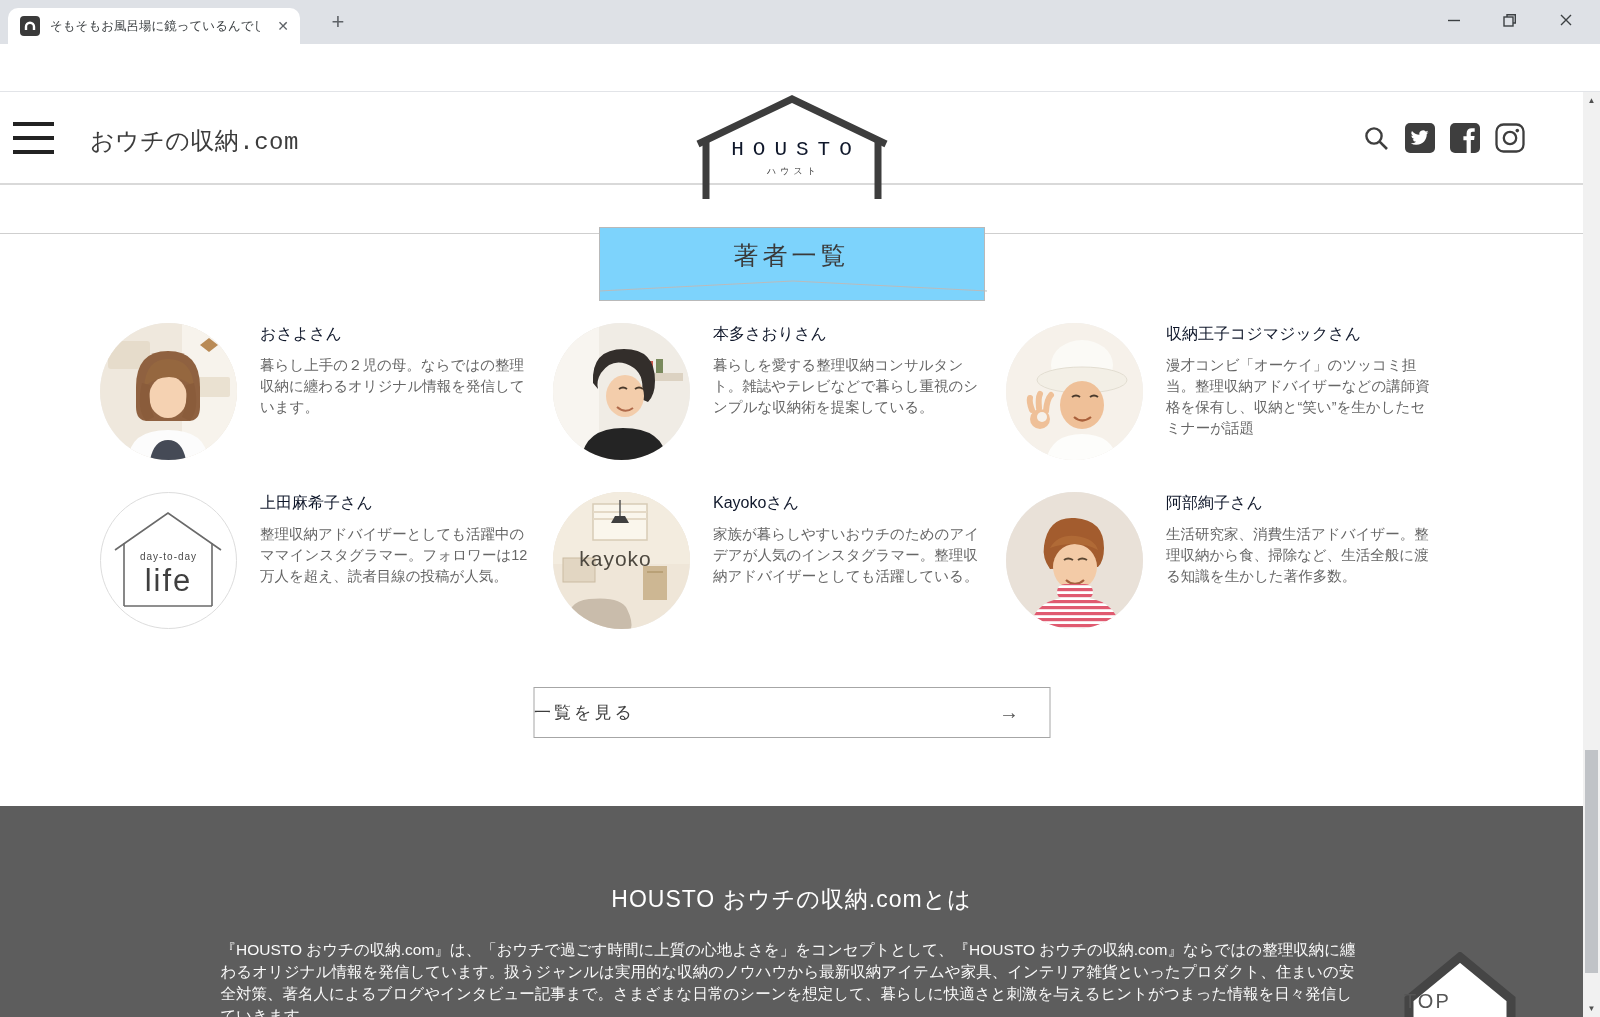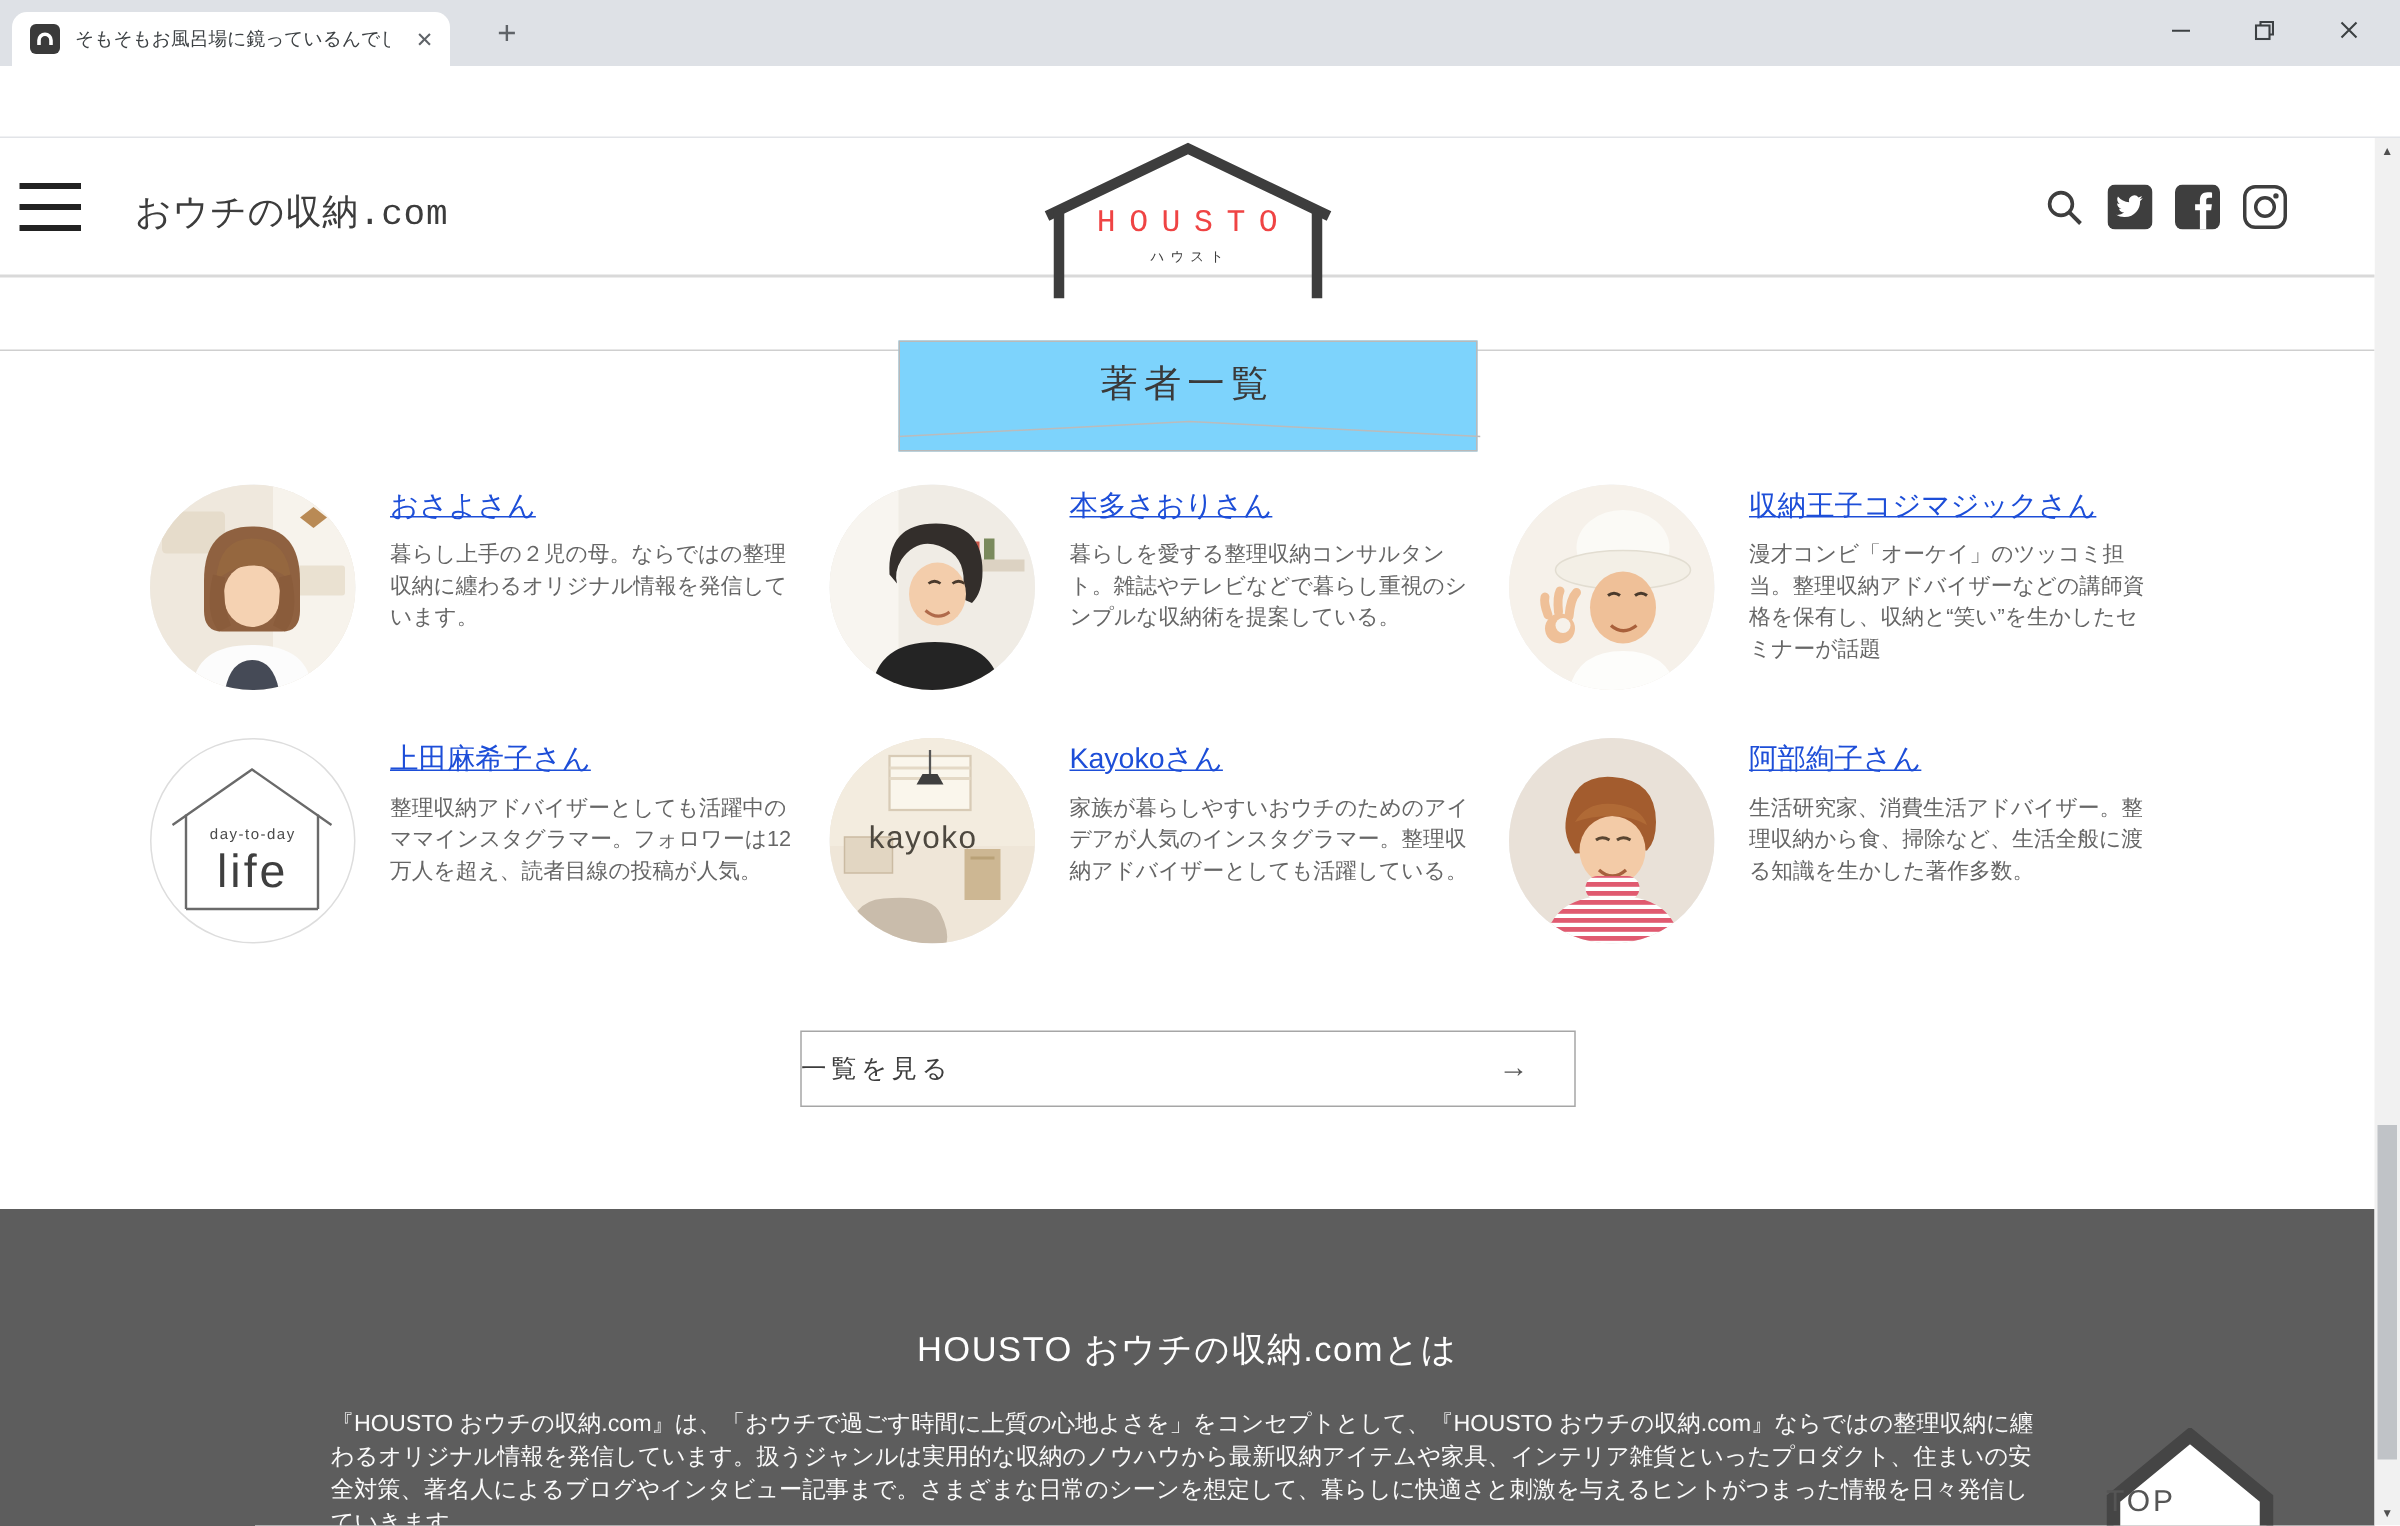--- a/index.html
+++ b/index.html
@@ -35,21 +35,21 @@
   .content { position:absolute; top:0; left:0; right:17px; bottom:0; }
 
   
   .site-header { position:absolute; top:0; left:0; right:0; height:93px; background:#fff;
                  border-bottom:2px solid #d9d9d9; z-index:3;font-family:Liberation Mono, monospace; }
   .hamburger { position:absolute; left:13px; top:30px; width:41px; height:33px; }
   .hamburger span { display:block; height:4px; background:#222; margin-bottom:10px; }
   .site-name { position:absolute; left:90px; top:33px; font-size:24px; color:#3c3c3c; letter-spacing:.5px; }
   .housto { position:absolute; left:50%; transform:translateX(-50%); top:0; width:194px; height:107px; z-index:4; }
   .housto-title { position:absolute; top:46px; left:0; width:100%; text-align:center; font-size:21px;
-                  color:#ef4444; letter-spacing:9px; text-indent:9px; }
+                  color:#0f172a; letter-spacing:9px; text-indent:9px; }
   .housto-sub { position:absolute; top:73px; left:0; width:100%; text-align:center; font-size:9px;
                 color:#3d3d3d; letter-spacing:4px; text-indent:4px; }
   .header-icons { position:absolute; right:58px; top:124px; display:flex; align-items:center; gap:15px; }
   .header-icons { top:31px; }
 
   
   .section-rule { position:absolute; top:141px; left:0; right:0; height:1px; background:#cfcfcf; }
   .title-box { position:absolute; top:135px; left:50%; transform:translateX(-50%); width:386px; height:74px;
                background:#7dd3fc; border:1px solid #b9b9b9; z-index:2; text-align:center; }
   .title-box .label { display:inline-block; margin-top:11px; font-size:25px; letter-spacing:4px; color:#3a3a3a; }
@@ -62,21 +62,21 @@
             position:relative; background:#eee; }
   .avatar svg { display:block; width:137px; height:137px; }
   .avatar-logo { background:#fff; border:1px solid #ddd; }
   .logo-line1 { position:absolute; top:58px; left:0; width:100%; text-align:center; font-size:10px;
                 letter-spacing:1px; color:#4a4a4a; }
   .logo-line2 { position:absolute; top:70px; left:0; width:100%; text-align:center; font-size:31px;
                 letter-spacing:2px; color:#3f3f3f; }
   .kayoko-text { position:absolute; top:55px; left:-6px; width:100%; text-align:center; font-size:21px;
                  color:#4d483f; letter-spacing:1px; }
   .info { width:268px; padding-top:1px; }
-  .author-name { font-size:19px; font-weight:400; color:#1d4ed8; margin-bottom:10px;text-decoration:underline; }
+  .author-name { font-size:16px; font-weight:400; color:#0f172a; margin-bottom:10px; }
   .author-bio { font-size:14.5px; color:#666; line-height:1.45; }
 
   .view-all { position:absolute; top:595px; left:50%; transform:translateX(-50%); width:517px; height:51px;
               background:#fff; border:1px solid #a6a6a6; display:flex; align-items:center;
               font-size:17px; letter-spacing:3px; color:#3d3d3d; cursor:default; }
   .view-all .arrow { position:absolute; right:30px; font-size:20px; letter-spacing:0; color:#555; }
 
   
   .footer { position:absolute; top:714px; left:0; right:0; bottom:-120px; background:#5d5d5d; color:#fff; }
   .footer-heading { text-align:center; padding-top:78px; font-size:23px; letter-spacing:1px; color:#fff; }

